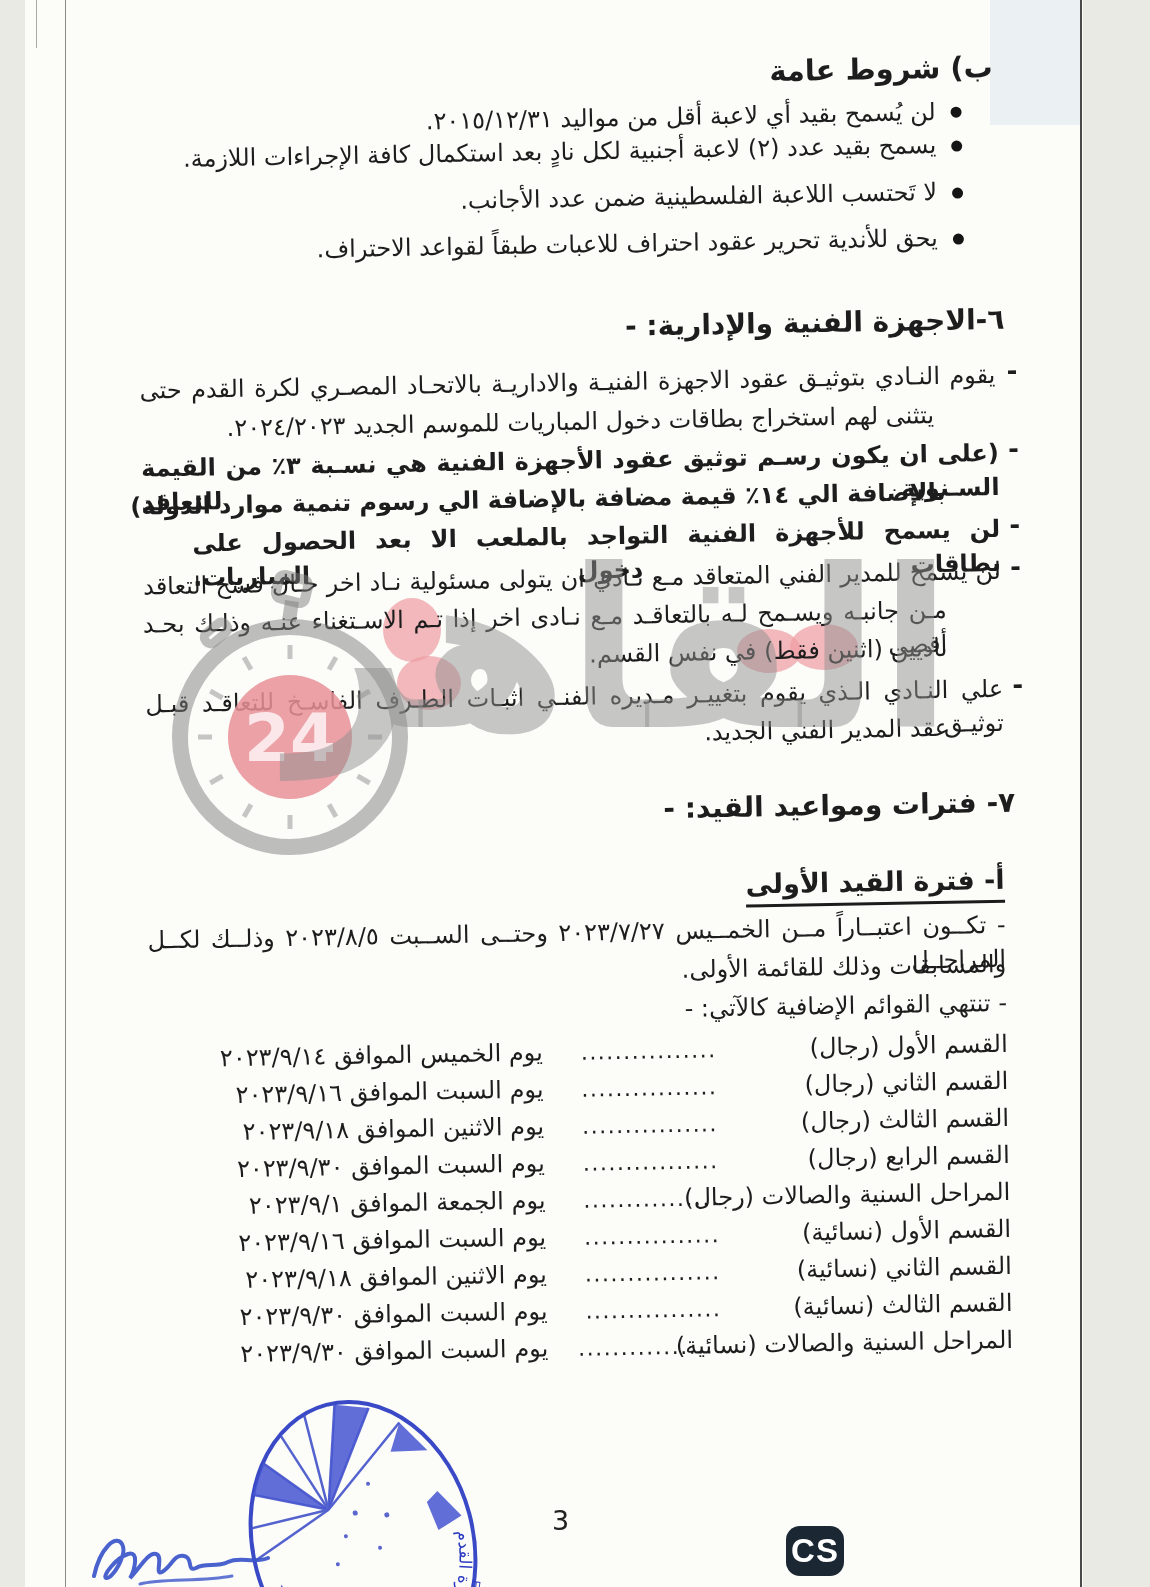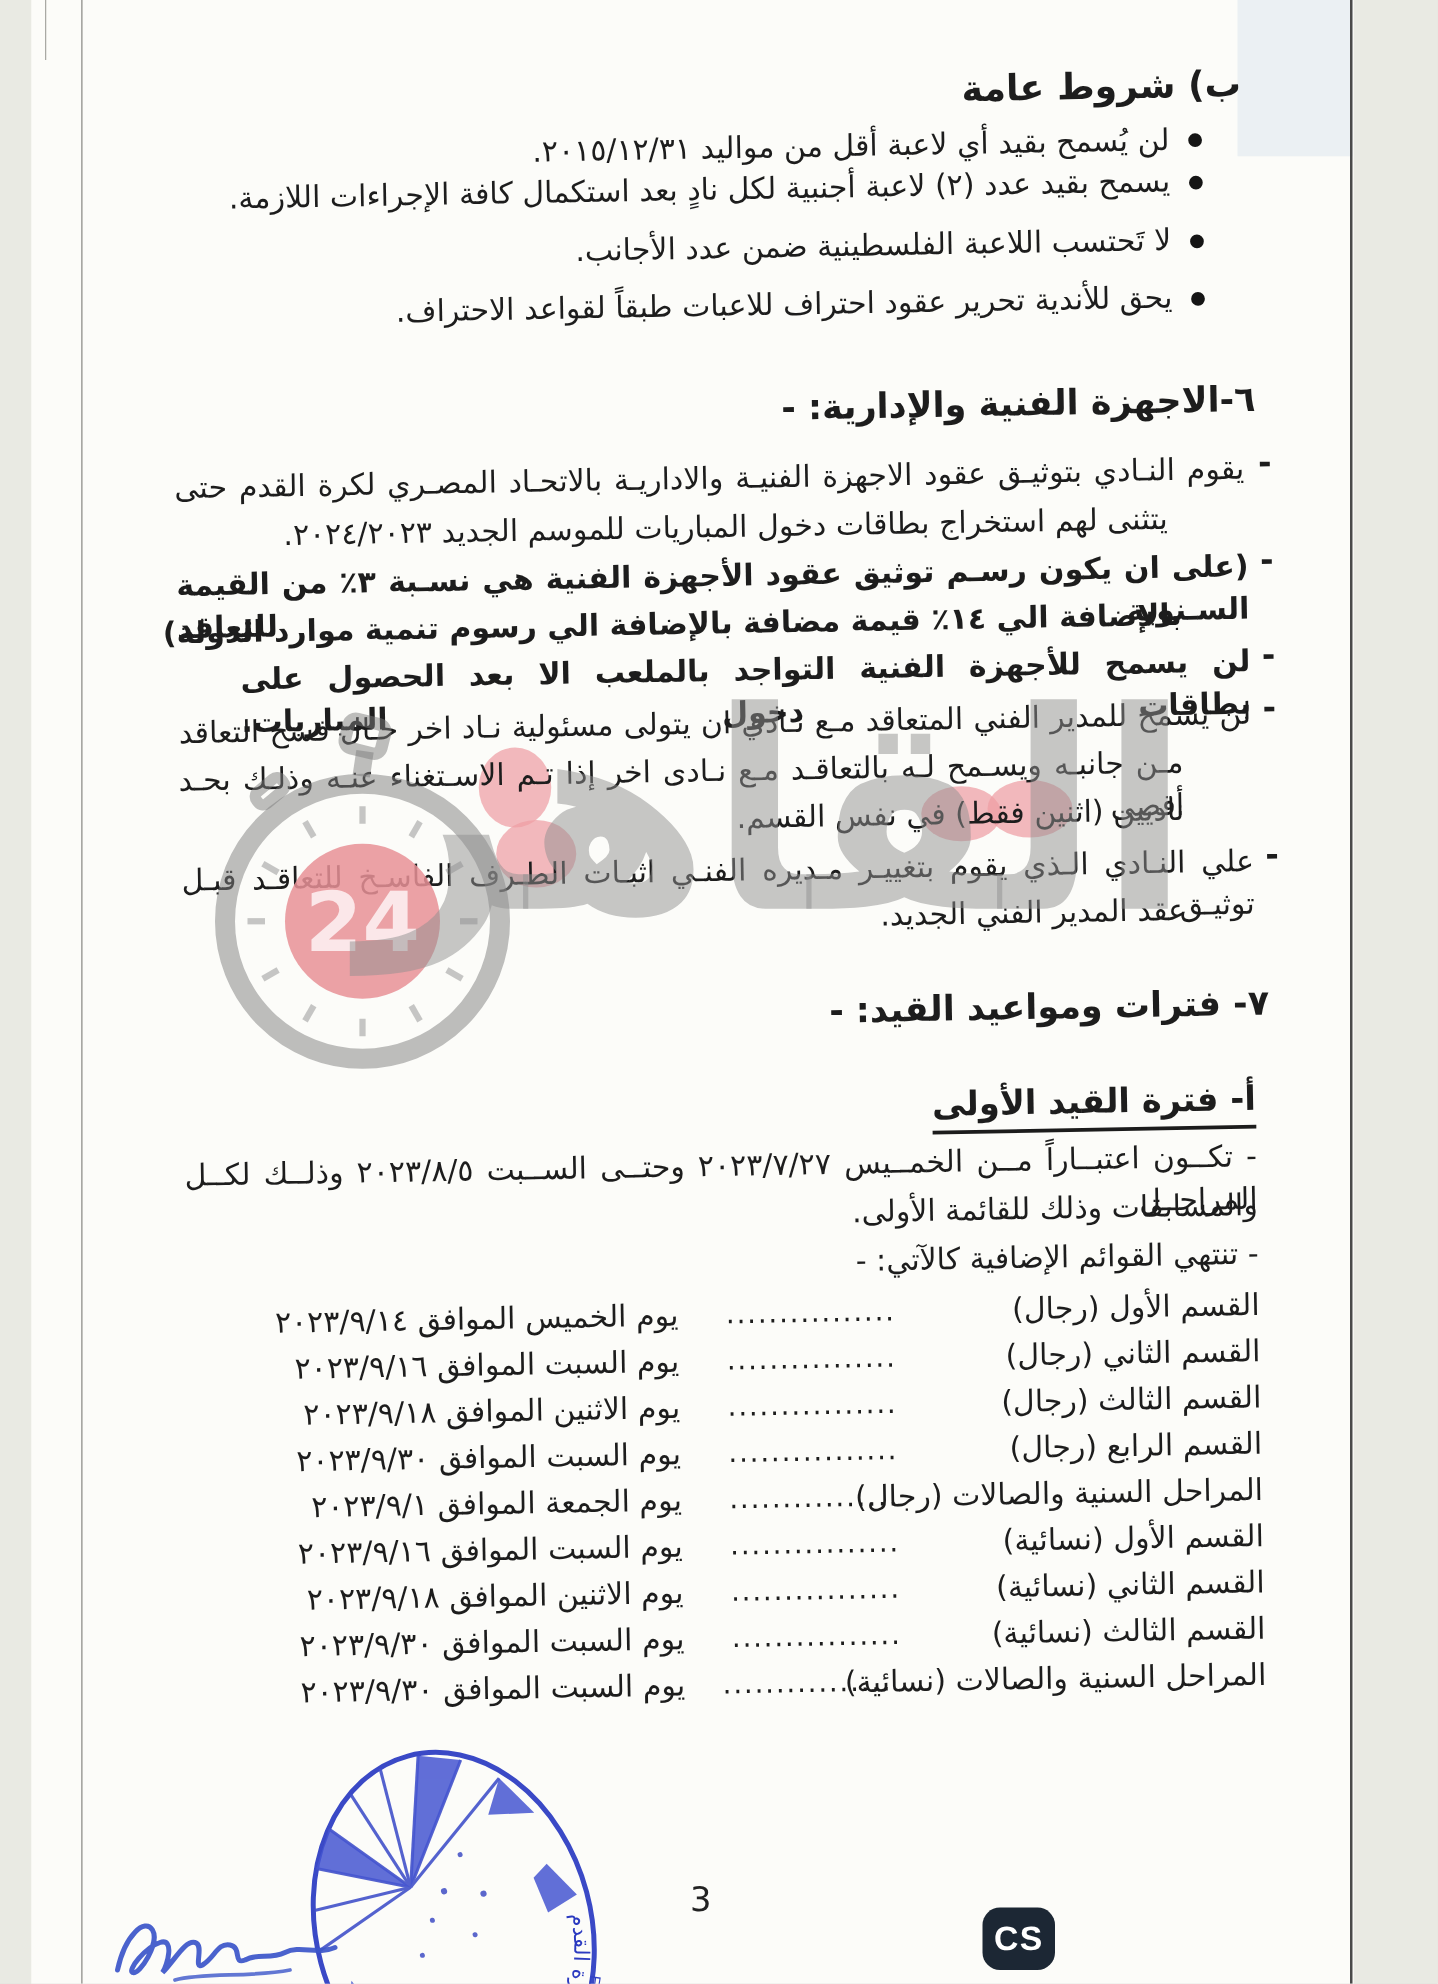--- a/index.html
+++ b/index.html
@@ -31,21 +31,21 @@
   .pink-layer{position:absolute;z-index:1;left:0;top:0;width:1150px;height:1587px;}
   .pinkblob{position:absolute;border-radius:50%;background:#ef9ea4;opacity:.72;}
   .wm{position:absolute;z-index:3;left:0;top:0;width:1150px;height:1587px;pointer-events:none;}
   .wm-text{position:absolute;right:198px;top:545px;font-size:212px;line-height:1;font-weight:bold;
            color:rgba(143,143,143,.5);direction:rtl;white-space:nowrap;transform:scaleY(1.04);}
 
   .overlay{position:absolute;z-index:4;left:0;top:0;width:1150px;height:1587px;pointer-events:none;}
   .pagenum{position:absolute;left:552px;top:1505px;font-size:27px;color:#222;font-family:"DejaVu Sans",sans-serif;}
   .cs-badge{position:absolute;left:786px;top:1526px;width:58px;height:50px;border-radius:14px;background:#1c2734;
             display:flex;align-items:center;justify-content:center;}
-  .cs-badge span{color:#fff;font-weight:bold;font-size:27px;font-family:"Liberation Sans",sans-serif;letter-spacing:1px;}
+  .cs-badge span{color:#fff;font-weight:bold;font-size:33px;font-family:"Liberation Sans",sans-serif;letter-spacing:1px;}
   .cs-label{position:absolute;left:858px;top:1616px;font-size:51px;color:#2e3338;font-family:"Liberation Sans",sans-serif;letter-spacing:-0.5px;}
   svg{overflow:visible;}
 </style>
 </head>
 <body>
 
 <div class="screen">
 
   <div class="page"></div>
   <div class="page-tint"></div>

